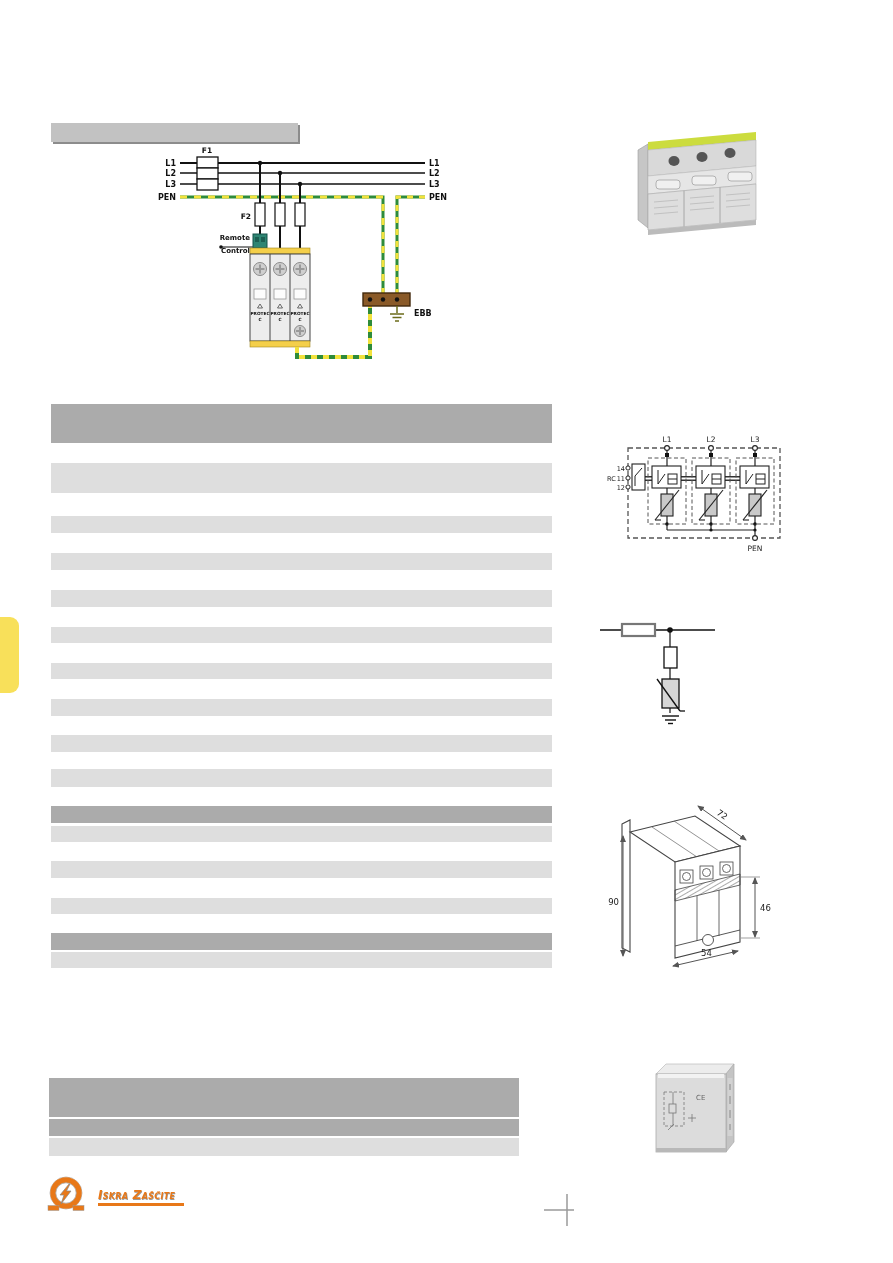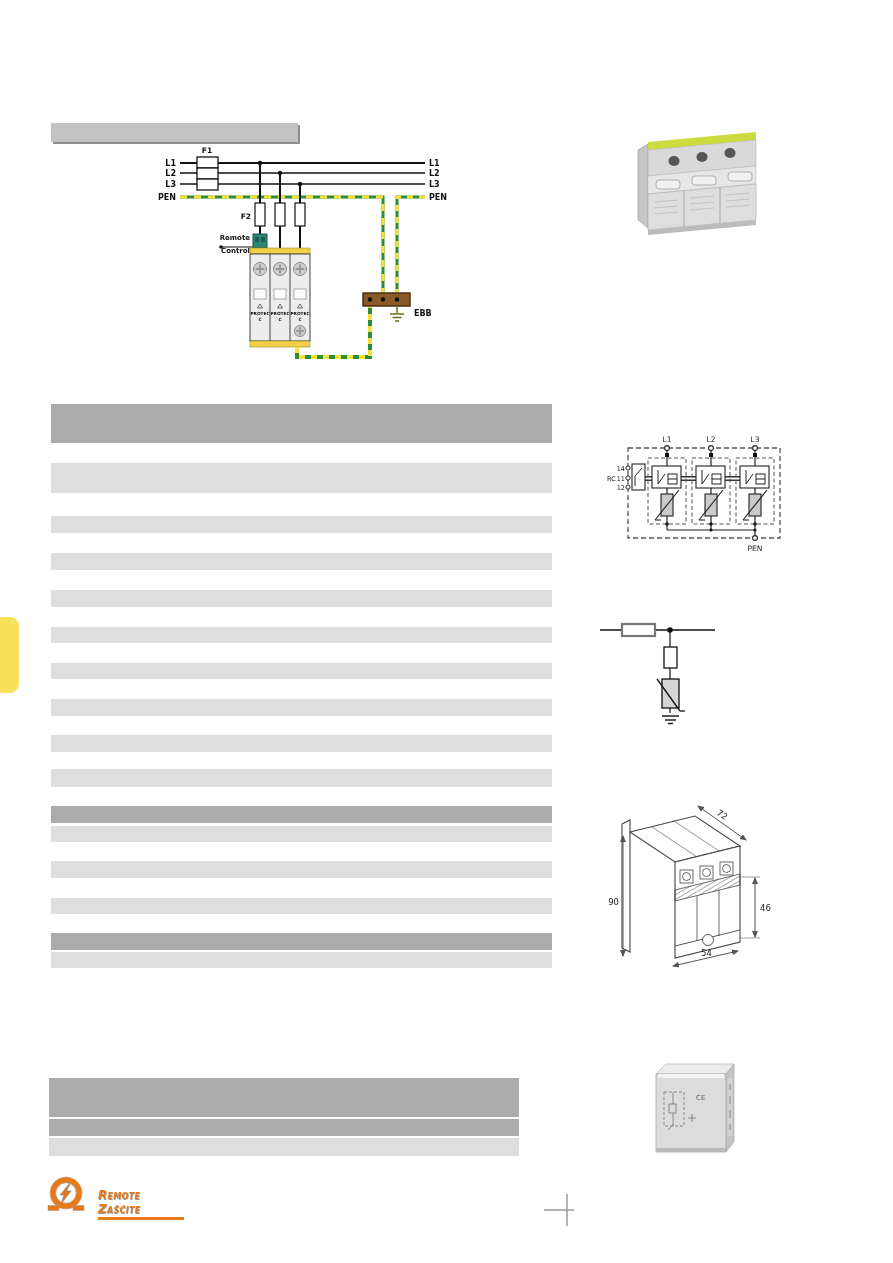--- a/index.html
+++ b/index.html
@@ -366,20 +366,20 @@
   <div class="abs side-tab"></div>
 
   <svg class="abs" style="left:46px;top:1176px" width="42" height="46" viewBox="0 0 42 46">
     <circle cx="20" cy="17" r="16" fill="none" stroke="#aaa" stroke-width="0.8"></circle>
     <circle cx="20" cy="17" r="13" fill="#fff" stroke="#e87818" stroke-width="5.5"></circle>
     <circle cx="20" cy="17" r="10.2" fill="none" stroke="#aaa" stroke-width="0.8"></circle>
     <rect x="2" y="29.5" width="11" height="5" fill="#e87818" stroke="#999" stroke-width="0.5"></rect>
     <rect x="27" y="29.5" width="11" height="5" fill="#e87818" stroke="#999" stroke-width="0.5"></rect>
     <polygon points="23,8 14,19 18,19 15,28 25,15 20.5,15 24,8" fill="#e87818" stroke="#888" stroke-width="0.7"></polygon>
   </svg>
-  <div class="abs brand-text">Remote Zaščite</div>
+  <div class="abs brand-text">Iskra Zaščite</div>
 
   <svg class="abs" style="left:542px;top:1192px" width="36" height="36" viewBox="0 0 36 36">
     <line x1="2" y1="18" x2="32" y2="18" stroke="#9a9a9a" stroke-width="1.5"></line>
     <line x1="25" y1="2" x2="25" y2="34" stroke="#9a9a9a" stroke-width="1.5"></line>
   </svg>
 
 </div>
 
 </body></html>

